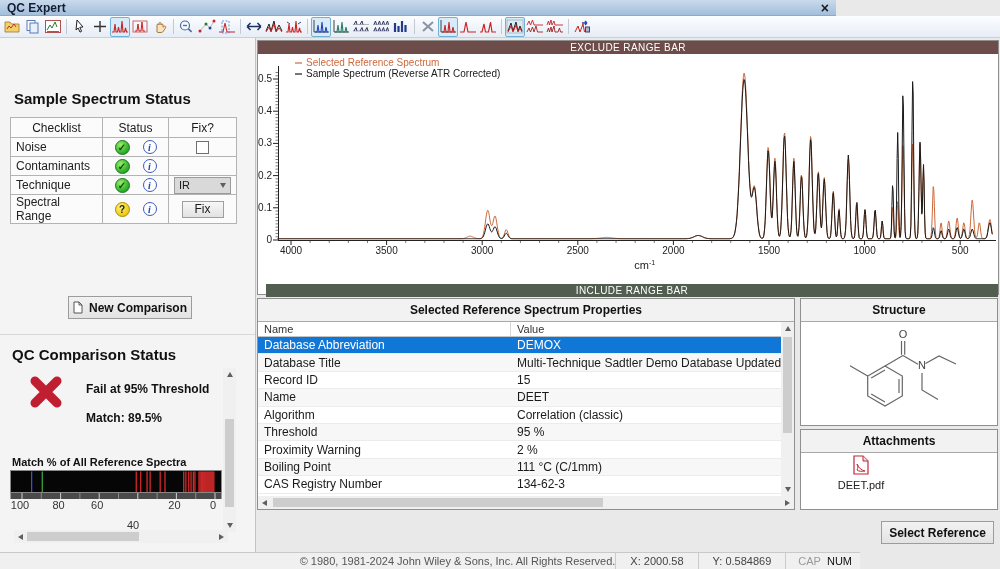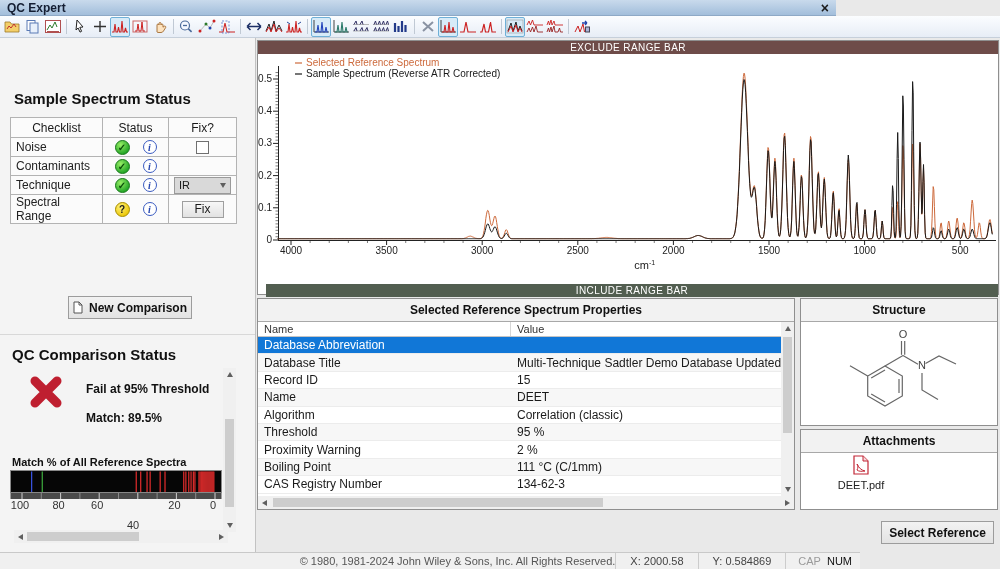--- a/index.html
+++ b/index.html
@@ -514,20 +514,21 @@
 
 <div class="panel" style="left:257px;top:298px;width:538px;height:212px;">
   <div class="panel-title">Selected Reference Spectrum Properties</div>
   <div id="props-cols">
       <div>Name</div>
       <div>Value</div>
     </div>
   <div id="props-body">
       <div class="prow sel">
         <div>Database Abbreviation</div>
+        <div>DEMOX</div>
       </div>
       <div class="prow">
         <div>Database Title</div>
         <div>Multi-Technique Sadtler Demo Database Updated - Wiley</div>
       </div>
       <div class="prow">
         <div>Record ID</div>
         <div>15</div>
       </div>
       <div class="prow">

